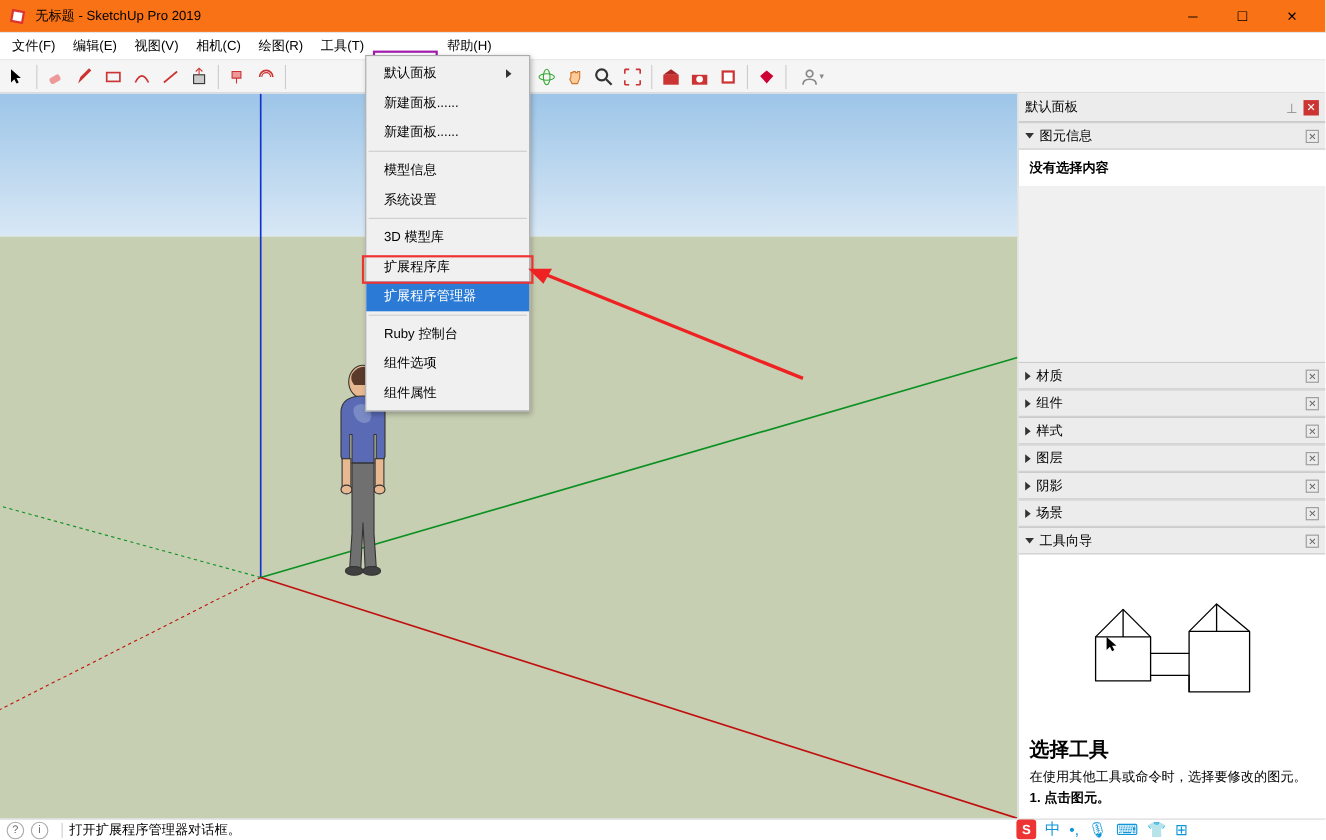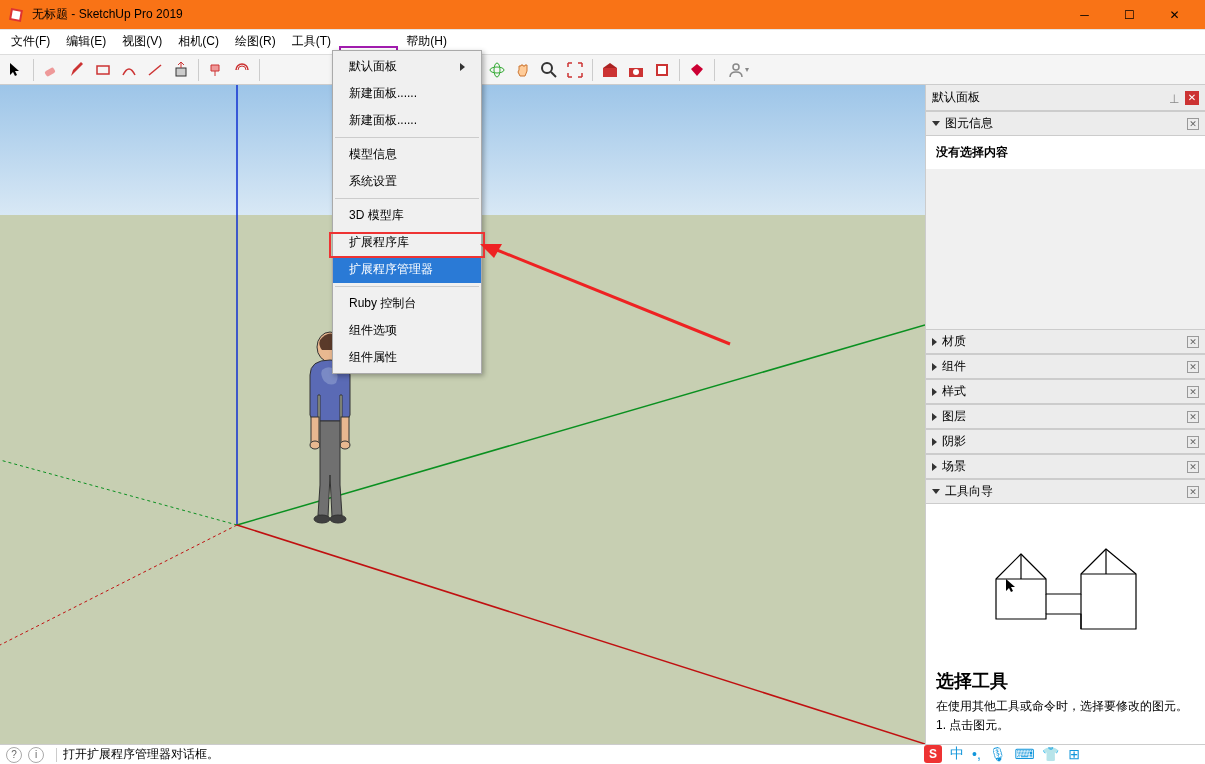--- a/index.html
+++ b/index.html
@@ -26,21 +26,21 @@
 .section-head .tri.down { border-left:4px solid transparent; border-right:4px solid transparent; border-top:5px solid #333; border-bottom:none;}
 .section-head .xb { width:12px; height:12px; border:1px solid #999; display:flex; align-items:center; justify-content:center; font-size:9px; color:#666; cursor:pointer;}
 .section-head .lbl { flex:1; display:flex; align-items:center;}
 .info-body { padding:8px 10px; font-weight:bold; font-size:12px; }
 .side-gap { height:160px; background:#f0f0f0;}
 .tool-guide { flex:1; padding:10px; display:flex; flex-direction:column; }
 .tool-guide .illus { flex:1; display:flex; align-items:center; justify-content:center;}
 .tool-guide h3 { font-size:18px; font-family:"SimSun",serif; font-weight:bold; margin-top:6px;}
 .tool-guide .desc { font-size:12px; margin-top:4px; line-height:1.5;}
 .tool-guide h4 { font-size:13px; font-weight:bold; margin-top:8px;}
-.tool-guide .step { font-size:12px; margin-top:2px;}
+.tool-guide .step { font-size:12px; margin-top:2px;font-weight:bold;}
 .statusbar { height:20px; display:flex; align-items:center; padding:0 6px; border-top:1px solid #ccc; font-size:12px; background:#fff;}
 .statusbar .ic { width:16px; height:16px; margin-right:6px; display:flex; align-items:center; justify-content:center; color:#666; border:1px solid #aaa; border-radius:50%; font-size:10px;}
 .statusbar .sep { width:1px; height:14px; background:#ccc; margin:0 6px;}
 .dropdown { position:absolute; left:332px; top:50px; width:150px; background:#f0f0f0; border:1px solid #aaa; box-shadow:2px 2px 5px rgba(0,0,0,0.3); z-index:50; padding:2px 0;}
 .dropdown .ditem { padding:5px 16px; font-size:12px; cursor:pointer; display:flex; align-items:center; justify-content:space-between;}
 .dropdown .ditem.hover { background:#2a7ad6; color:#ffffff;}
 .dropdown .ditem .arrow { border-left:5px solid #333; border-top:4px solid transparent; border-bottom:4px solid transparent;}
 .dropdown hr { border:none; border-top:1px solid #ccc; margin:3px 2px;}
 .dropdown .hlbox { position:absolute; border:2px solid #e33; pointer-events:none;}
 .annot-arrow { position:absolute; left:480px; top:244px; z-index:60; pointer-events:none;}

